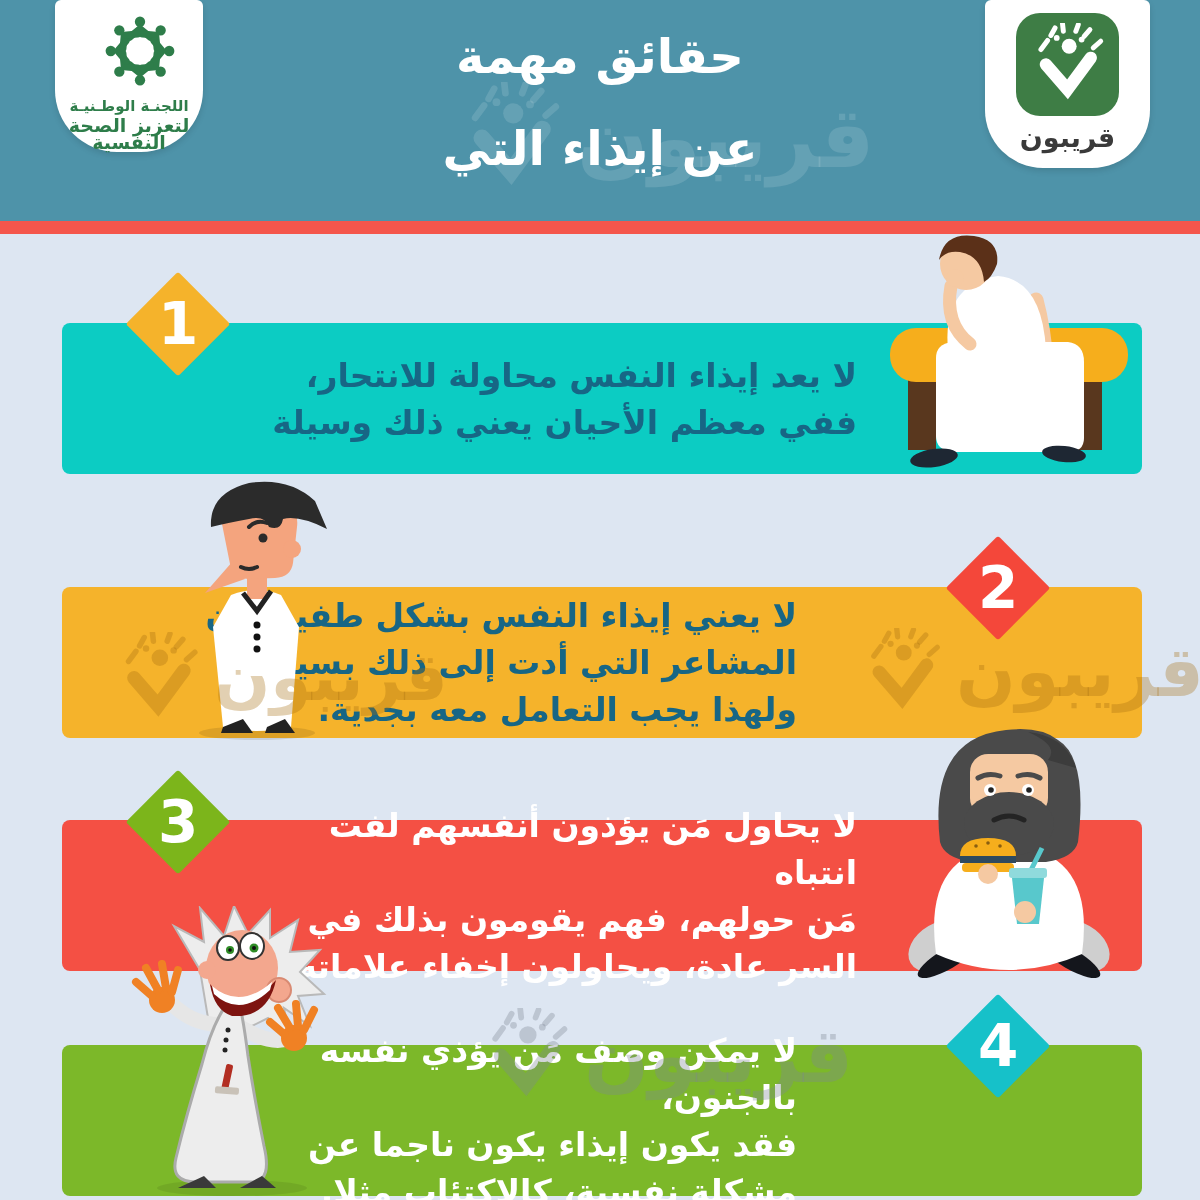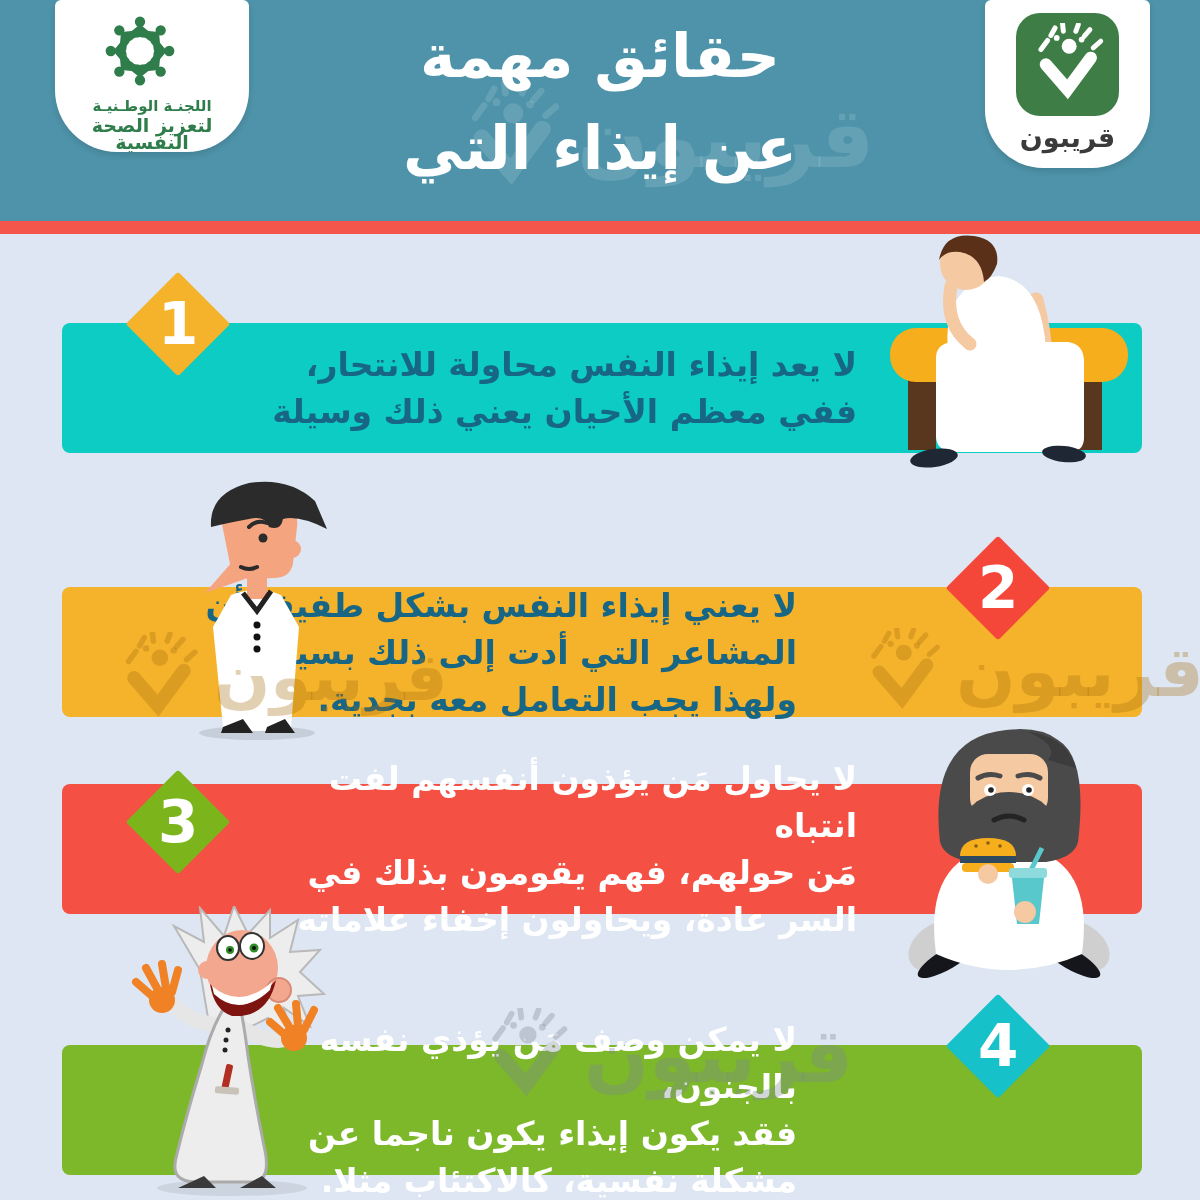--- a/index.html
+++ b/index.html
@@ -2,55 +2,55 @@
 <html><head>
 <meta charset="utf-8">
 <style>
   *{margin:0;padding:0;box-sizing:border-box;}
   body{background:#DDE6F2;}
   .canvas{position:relative;width:1200px;height:1200px;background:#DDE6F2;overflow:hidden;
           font-family:"DejaVu Sans",sans-serif;}
   .header{position:absolute;left:0;top:0;width:100%;height:221px;background:#4E93A9;}
   .divider{position:absolute;left:0;top:221px;width:100%;height:13px;background:#F4564C;}
   .title{position:absolute;left:0;top:10px;width:100%;text-align:center;color:#FFFFFF;
-         font-weight:700;font-size:60px;line-height:92px;z-index:2;direction:rtl;}
+         font-weight:700;font-size:48px;line-height:92px;z-index:2;direction:rtl;}
   
   .watermark{position:absolute;display:flex;align-items:center;gap:10px;direction:ltr;
              z-index:4;pointer-events:none;}
   .wm-mark{flex:none;}
   .wm-text{font-weight:700;line-height:1;}
   .wm-header{left:455px;top:82px;color:rgba(255,255,255,0.13);z-index:1;}
   .wm-header .wm-mark{width:112px;height:112px;}
   .wm-header .wm-text{font-size:84px;}
   .wm-b2l{left:112px;top:632px;color:rgba(164,110,14,0.32);}
   .wm-b2l .wm-mark{width:92px;height:92px;}
   .wm-b2l .wm-text{font-size:66px;}
   .wm-b2r{left:858px;top:628px;color:rgba(164,110,14,0.32);}
   .wm-b2r .wm-mark{width:88px;height:88px;}
   .wm-b2r .wm-text{font-size:70px;}
   .wm-b4{left:478px;top:1008px;color:rgba(125,135,148,0.35);}
   .wm-b4 .wm-mark{width:96px;height:96px;}
   .wm-b4 .wm-text{font-size:76px;}
   
   .badge{position:absolute;top:0;background:#FFFFFF;z-index:5;box-shadow:0 3px 6px rgba(0,0,0,0.12);}
-  .badge-left{left:55px;width:194px;height:152px;border-radius:6px 6px 62px 62px;}
+  .badge-left{left:55px;width:148px;height:152px;border-radius:6px 6px 62px 62px;}
   .emblem{position:absolute;left:42px;top:8px;width:86px;height:86px;}
   .committee-name{position:absolute;left:0;right:0;top:96px;text-align:center;color:#2E7D4A;
                   font-weight:700;direction:rtl;}
   .committee-l1{font-size:15px;line-height:21px;}
   .committee-l2{font-size:19px;line-height:17px;}
   .badge-right{left:985px;width:165px;height:168px;border-radius:6px 6px 58px 58px;}
   .app-icon{position:absolute;left:31px;top:13px;width:103px;height:103px;border-radius:24px;
             background:#3E7D45;}
   .app-glyph{position:absolute;left:10px;top:10px;width:83px;height:83px;color:#FFFFFF;}
   .app-name{position:absolute;left:0;right:0;top:122px;text-align:center;font-size:27px;
             font-weight:700;color:#3A3A3A;direction:rtl;}
   
-  .band{position:absolute;left:62px;width:1080px;height:130px;border-radius:8px;z-index:1;}
-  .band-1{top:323px;} .band-2{top:587px;} .band-3{top:784px;padding-left:40px;} .band-4{top:1045px;}
+  .band{position:absolute;left:62px;width:1080px;height:151px;border-radius:8px;z-index:1;}
+  .band-1{top:323px;} .band-2{top:587px;} .band-3{top:820px;padding-left:40px;} .band-4{top:1045px;}
   .band-text{position:absolute;top:0;height:100%;width:600px;display:flex;flex-direction:column;
              justify-content:center;direction:rtl;text-align:right;font-weight:700;
              font-size:33px;line-height:47px;}
   .band-1 .band-text,.band-3 .band-text{right:285px;}
   .band-2 .band-text,.band-4 .band-text{right:345px;}
   
   .diamond{position:absolute;width:74px;height:74px;transform:rotate(45deg);border-radius:3px;
            display:flex;align-items:center;justify-content:center;z-index:2;}
   .diamond span{transform:rotate(-45deg);color:#FFFFFF;font-weight:700;font-size:58px;line-height:1;}
   .d1{left:141px;top:287px;} .d2{left:961px;top:551px;}

